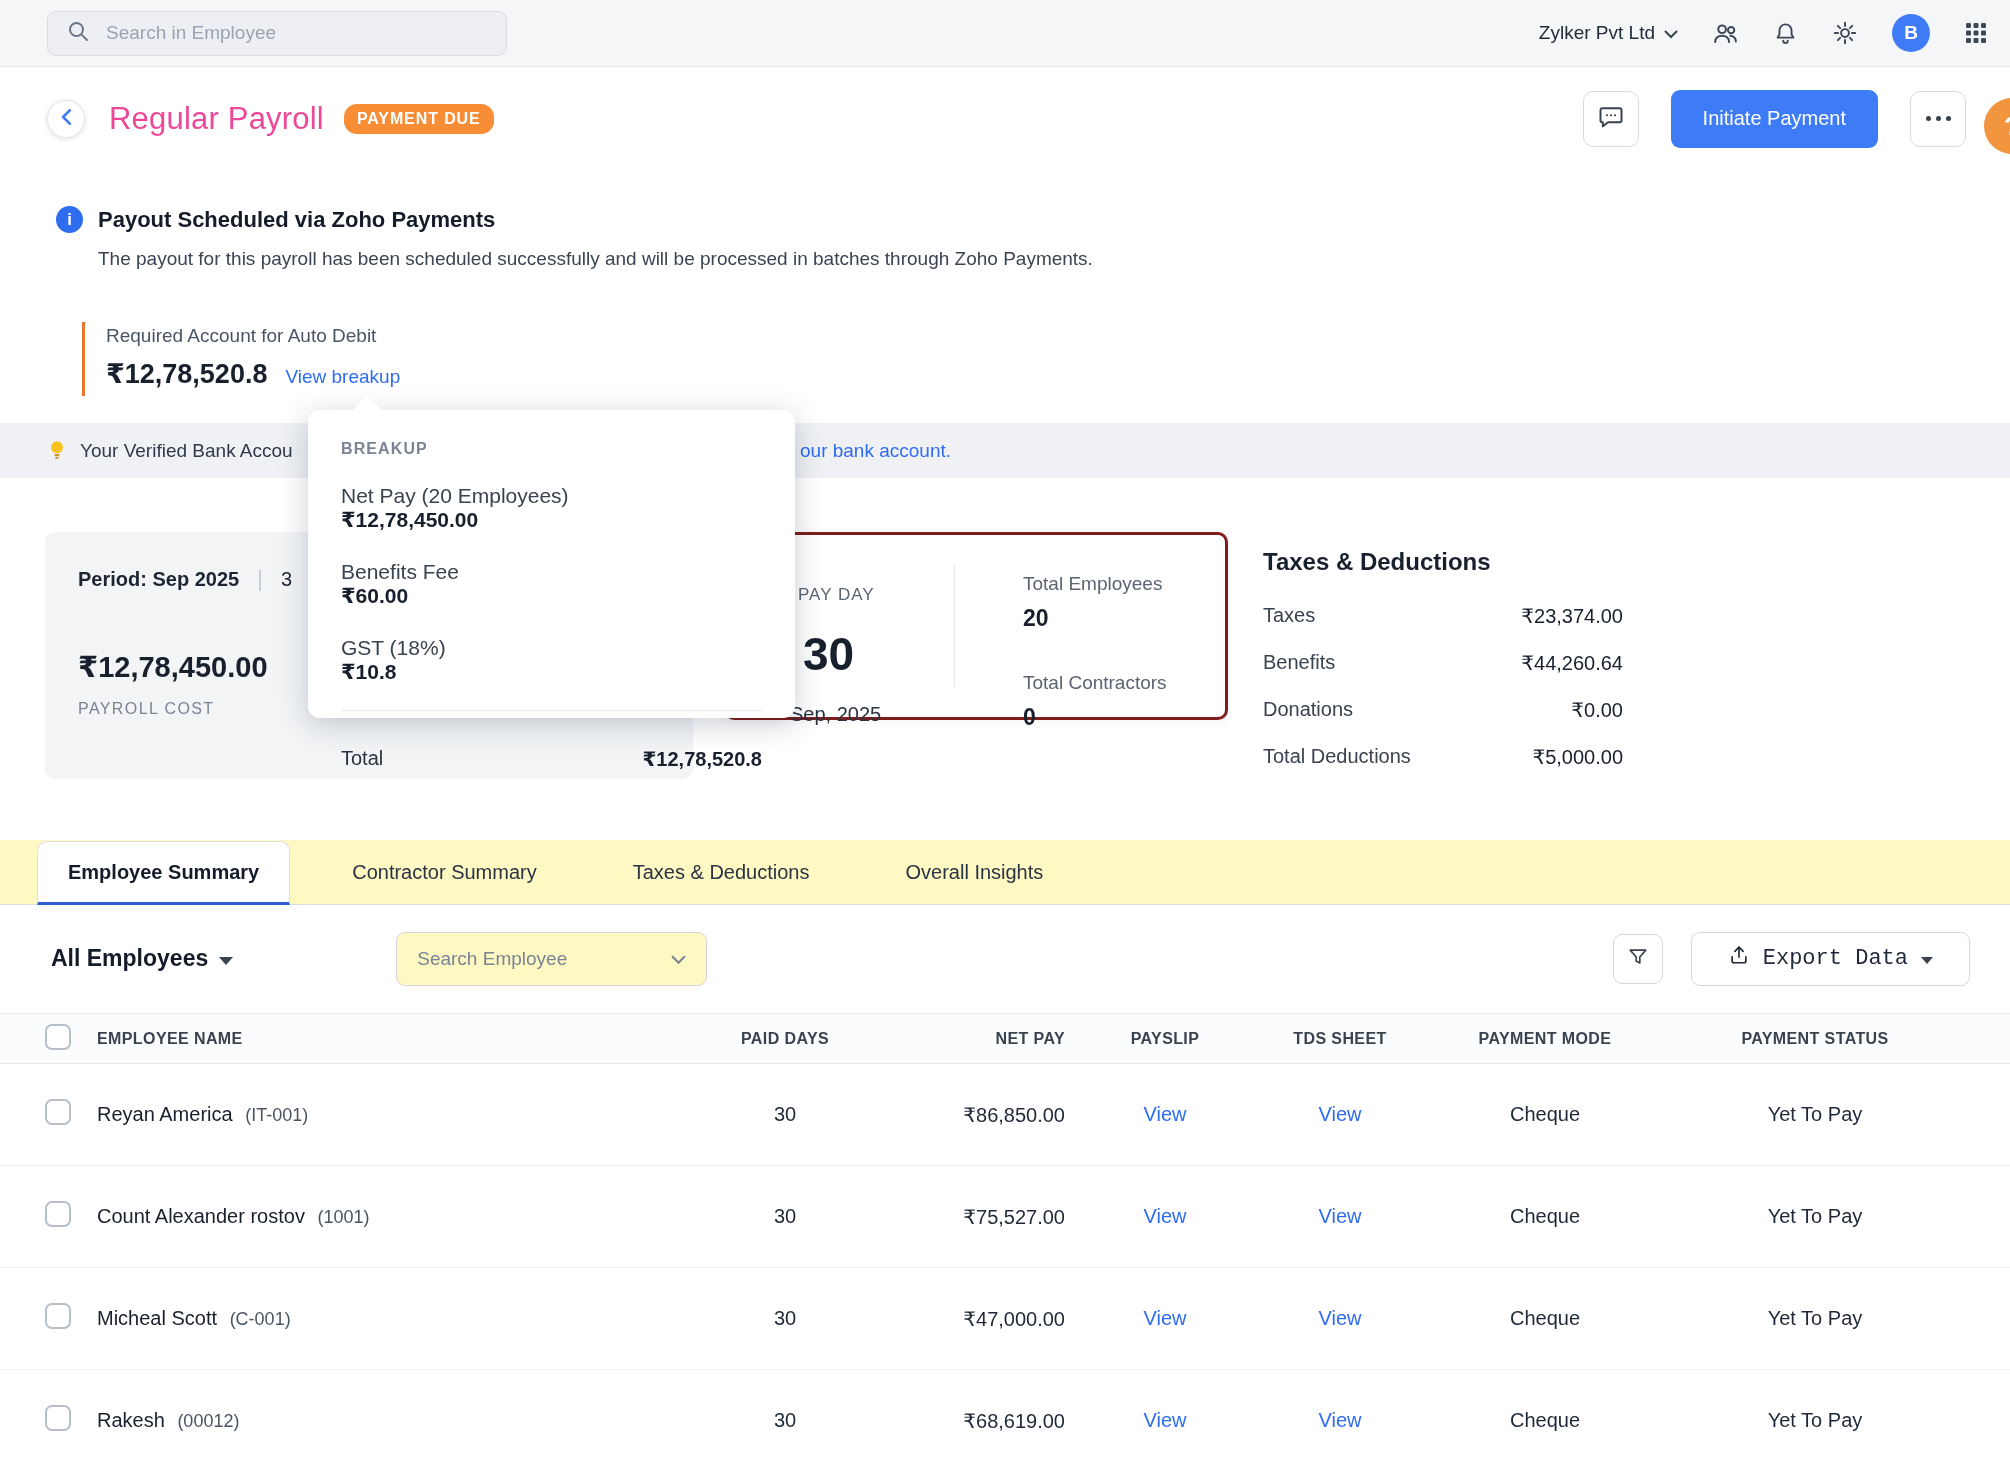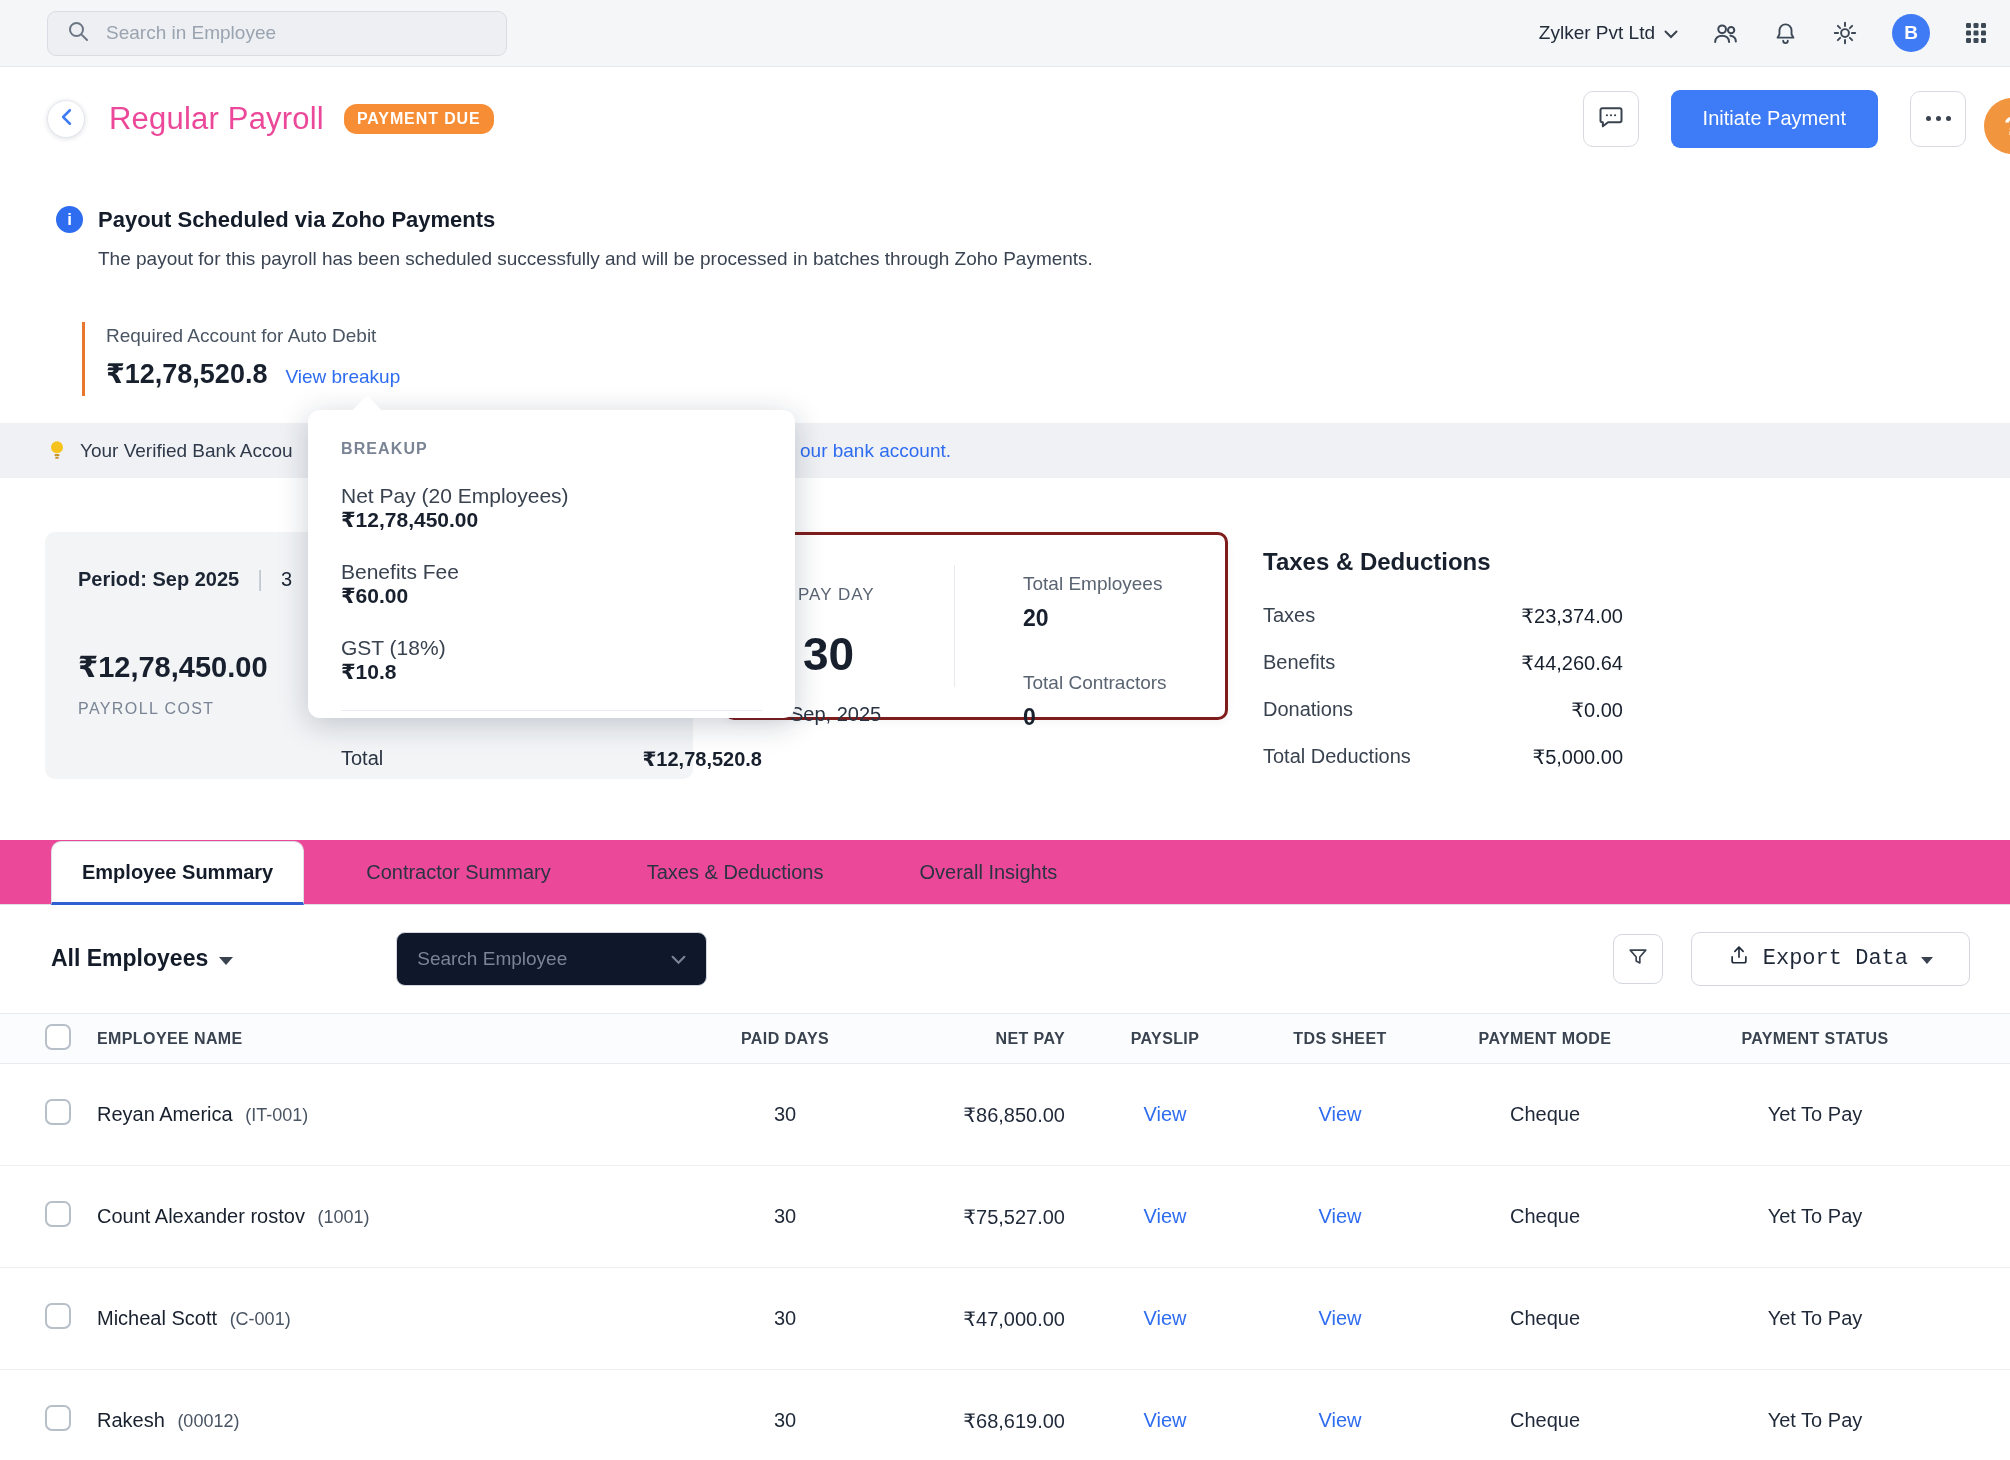--- a/index.html
+++ b/index.html
@@ -100,37 +100,37 @@
   .breakup-rows { margin-top:26px; display:flex; flex-direction:column; gap:28px; }
   .breakup-row { display:flex; justify-content:space-between; font-size:21px;flex-direction:column; }
   .b-label { color:#39424f; }
   .b-value { color:#18202e; font-weight:600; }
   .breakup-divider { margin-top:26px; border:none; border-top:1px solid #e8ebef; }
   .breakup-total { margin-top:36px; display:flex; justify-content:space-between; font-size:20px; }
   .breakup-total .b-label { color:#2a3342; font-weight:500; }
   .breakup-total .b-value { font-weight:700; }
 
   
-  .tabs-bar { position:absolute; top:840px; left:0; width:100%; height:65px; background:#ec4899;
-              border-bottom:1px solid #dcdfe4; display:flex; align-items:flex-end; padding-left:51px; z-index:3; }
+  .tabs-bar { position:absolute; top:840px; left:0; width:100%; height:65px; background:#fef9c3;
+              border-bottom:1px solid #dcdfe4; display:flex; align-items:flex-end; padding-left:37px; z-index:3; }
   .tab { height:64px; display:flex; align-items:center; padding:0 34px; font-size:20px;
          color:#2a3342; cursor:pointer; white-space:nowrap; }
   .tab.active { border:1px solid #dcdfe4; border-bottom:3px solid #2f5fd0; border-radius:10px 10px 0 0;
                 font-weight:700; color:#141c2a; background:#fff; margin-bottom:-1px; padding:0 30px; }
   .tab + .tab { margin-left:28px; }
 
   
   .table-toolbar { position:absolute; top:927px; left:0; width:100%; height:63px;
                    display:flex; align-items:center; padding:0 40px 0 51px; z-index:2; }
   .employees-filter { display:flex; align-items:center; gap:11px; font-size:23px; font-weight:700;
                       color:#141c2a; cursor:pointer; }
   .tri-down { width:0; height:0; border-left:7px solid transparent; border-right:7px solid transparent;
               border-top:8px solid #39424f; margin-top:4px; }
   .search-employee { margin-left:163px; width:311px; height:54px; border:1px solid #d4d8de; border-radius:9px;
-                     background:#0f172a; display:flex; align-items:center; justify-content:space-between;
+                     background:#fef9c3; display:flex; align-items:center; justify-content:space-between;
                      padding:0 20px; font-size:19px; color:#7a8494; cursor:pointer; }
   .toolbar-right { margin-left:auto; display:flex; align-items:center; gap:28px; }
   .filter-btn { width:50px; height:50px; border:1px solid #d4d8de; border-radius:9px; background:#fff;
                 display:flex; align-items:center; justify-content:center; cursor:pointer; }
   .export-btn { height:54px; border:1px solid #d4d8de; border-radius:9px; background:#fff;
                 display:flex; align-items:center; gap:13px; padding:0 36px; font-size:22px;
                 color:#1f2838; font-family:Liberation Mono, monospace; cursor:pointer; }
   .export-btn .tri-down { border-top-width:7px; border-left-width:6px; border-right-width:6px; margin-top:3px; }
 
   

